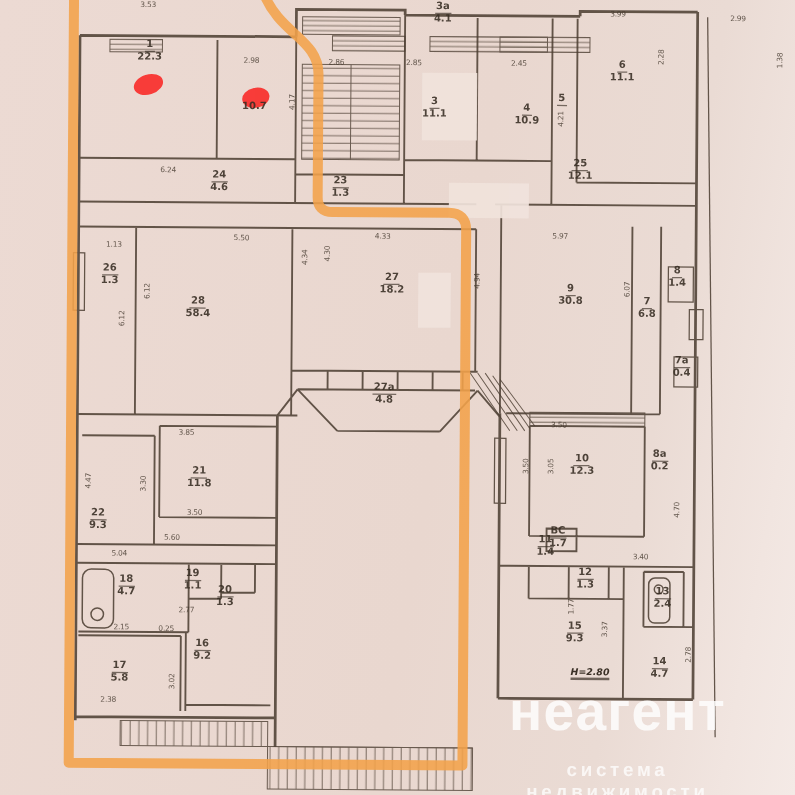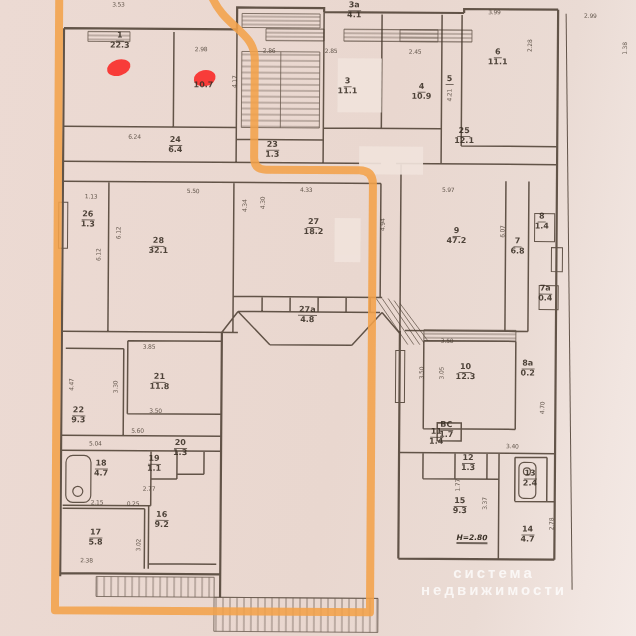--- a/index.html
+++ b/index.html
@@ -125,45 +125,45 @@
     <div class="rm" style="left:486px;top:47px">
         <span class="n">6</span>
         <span class="a">11.1</span>
       </div>
     <div class="rm" style="left:345px;top:1px">
         <span class="n">3а</span>
         <span class="a">4.1</span>
       </div>
     <div class="rm" style="left:167px;top:137px">
         <span class="n">24</span>
-        <span class="a">6.4</span>
+        <span class="a">4.6</span>
       </div>
     <div class="rm" style="left:264px;top:141px">
         <span class="n">23</span>
         <span class="a">1.3</span>
       </div>
     <div class="rm" style="left:453px;top:126px">
         <span class="n">25</span>
         <span class="a">12.1</span>
       </div>
     <div class="rm" style="left:148px;top:238px">
         <span class="n">28</span>
-        <span class="a">32.1</span>
+        <span class="a">58.4</span>
       </div>
     <div class="rm" style="left:303px;top:218px">
         <span class="n">27</span>
         <span class="a">18.2</span>
       </div>
     <div class="rm" style="left:298px;top:306px">
         <span class="n">27а</span>
         <span class="a">4.8</span>
       </div>
     <div class="rm" style="left:446px;top:226px">
         <span class="n">9</span>
-        <span class="a">47.2</span>
+        <span class="a">30.8</span>
       </div>
     <div class="rm" style="left:510px;top:236px">
         <span class="n">7</span>
         <span class="a">6.8</span>
       </div>
     <div class="rm" style="left:534px;top:211px">
         <span class="n">8</span>
         <span class="a">1.4</span>
       </div>
     <div class="rm" style="left:538px;top:283px">
@@ -195,21 +195,21 @@
         <span class="a">1.3</span>
       </div>
     <div class="rm" style="left:95px;top:461px">
         <span class="n">18</span>
         <span class="a">4.7</span>
       </div>
     <div class="rm" style="left:148px;top:456px">
         <span class="n">19</span>
         <span class="a">1.1</span>
       </div>
-    <div class="rm" style="left:174px;top:440px">
+    <div class="rm" style="left:174px;top:469px">
         <span class="n">20</span>
         <span class="a">1.3</span>
       </div>
     <div class="rm" style="left:156px;top:512px">
         <span class="n">16</span>
         <span class="a">9.2</span>
       </div>
     <div class="rm" style="left:90px;top:530px">
         <span class="n">17</span>
         <span class="a">5.8</span>
@@ -274,15 +274,16 @@
     <span class="dim v" style="left:539px;top:400px">4.70</span>
     <span class="dim" style="left:507px;top:441px">3.40</span>
     <span class="dim v" style="left:455px;top:478px">1.77</span>
     <span class="dim v" style="left:482px;top:496px">3.37</span>
     <span class="dim v" style="left:549px;top:516px">2.78</span>
 
     <span class="note" style="left:458px;top:532px">Н=2.80</span>
   </div>
 
   <div class="wm">
+    <div class="b">неагент</div>
     <div class="t">система недвижимости</div>
   </div>
 </div>
 
 </body></html>

